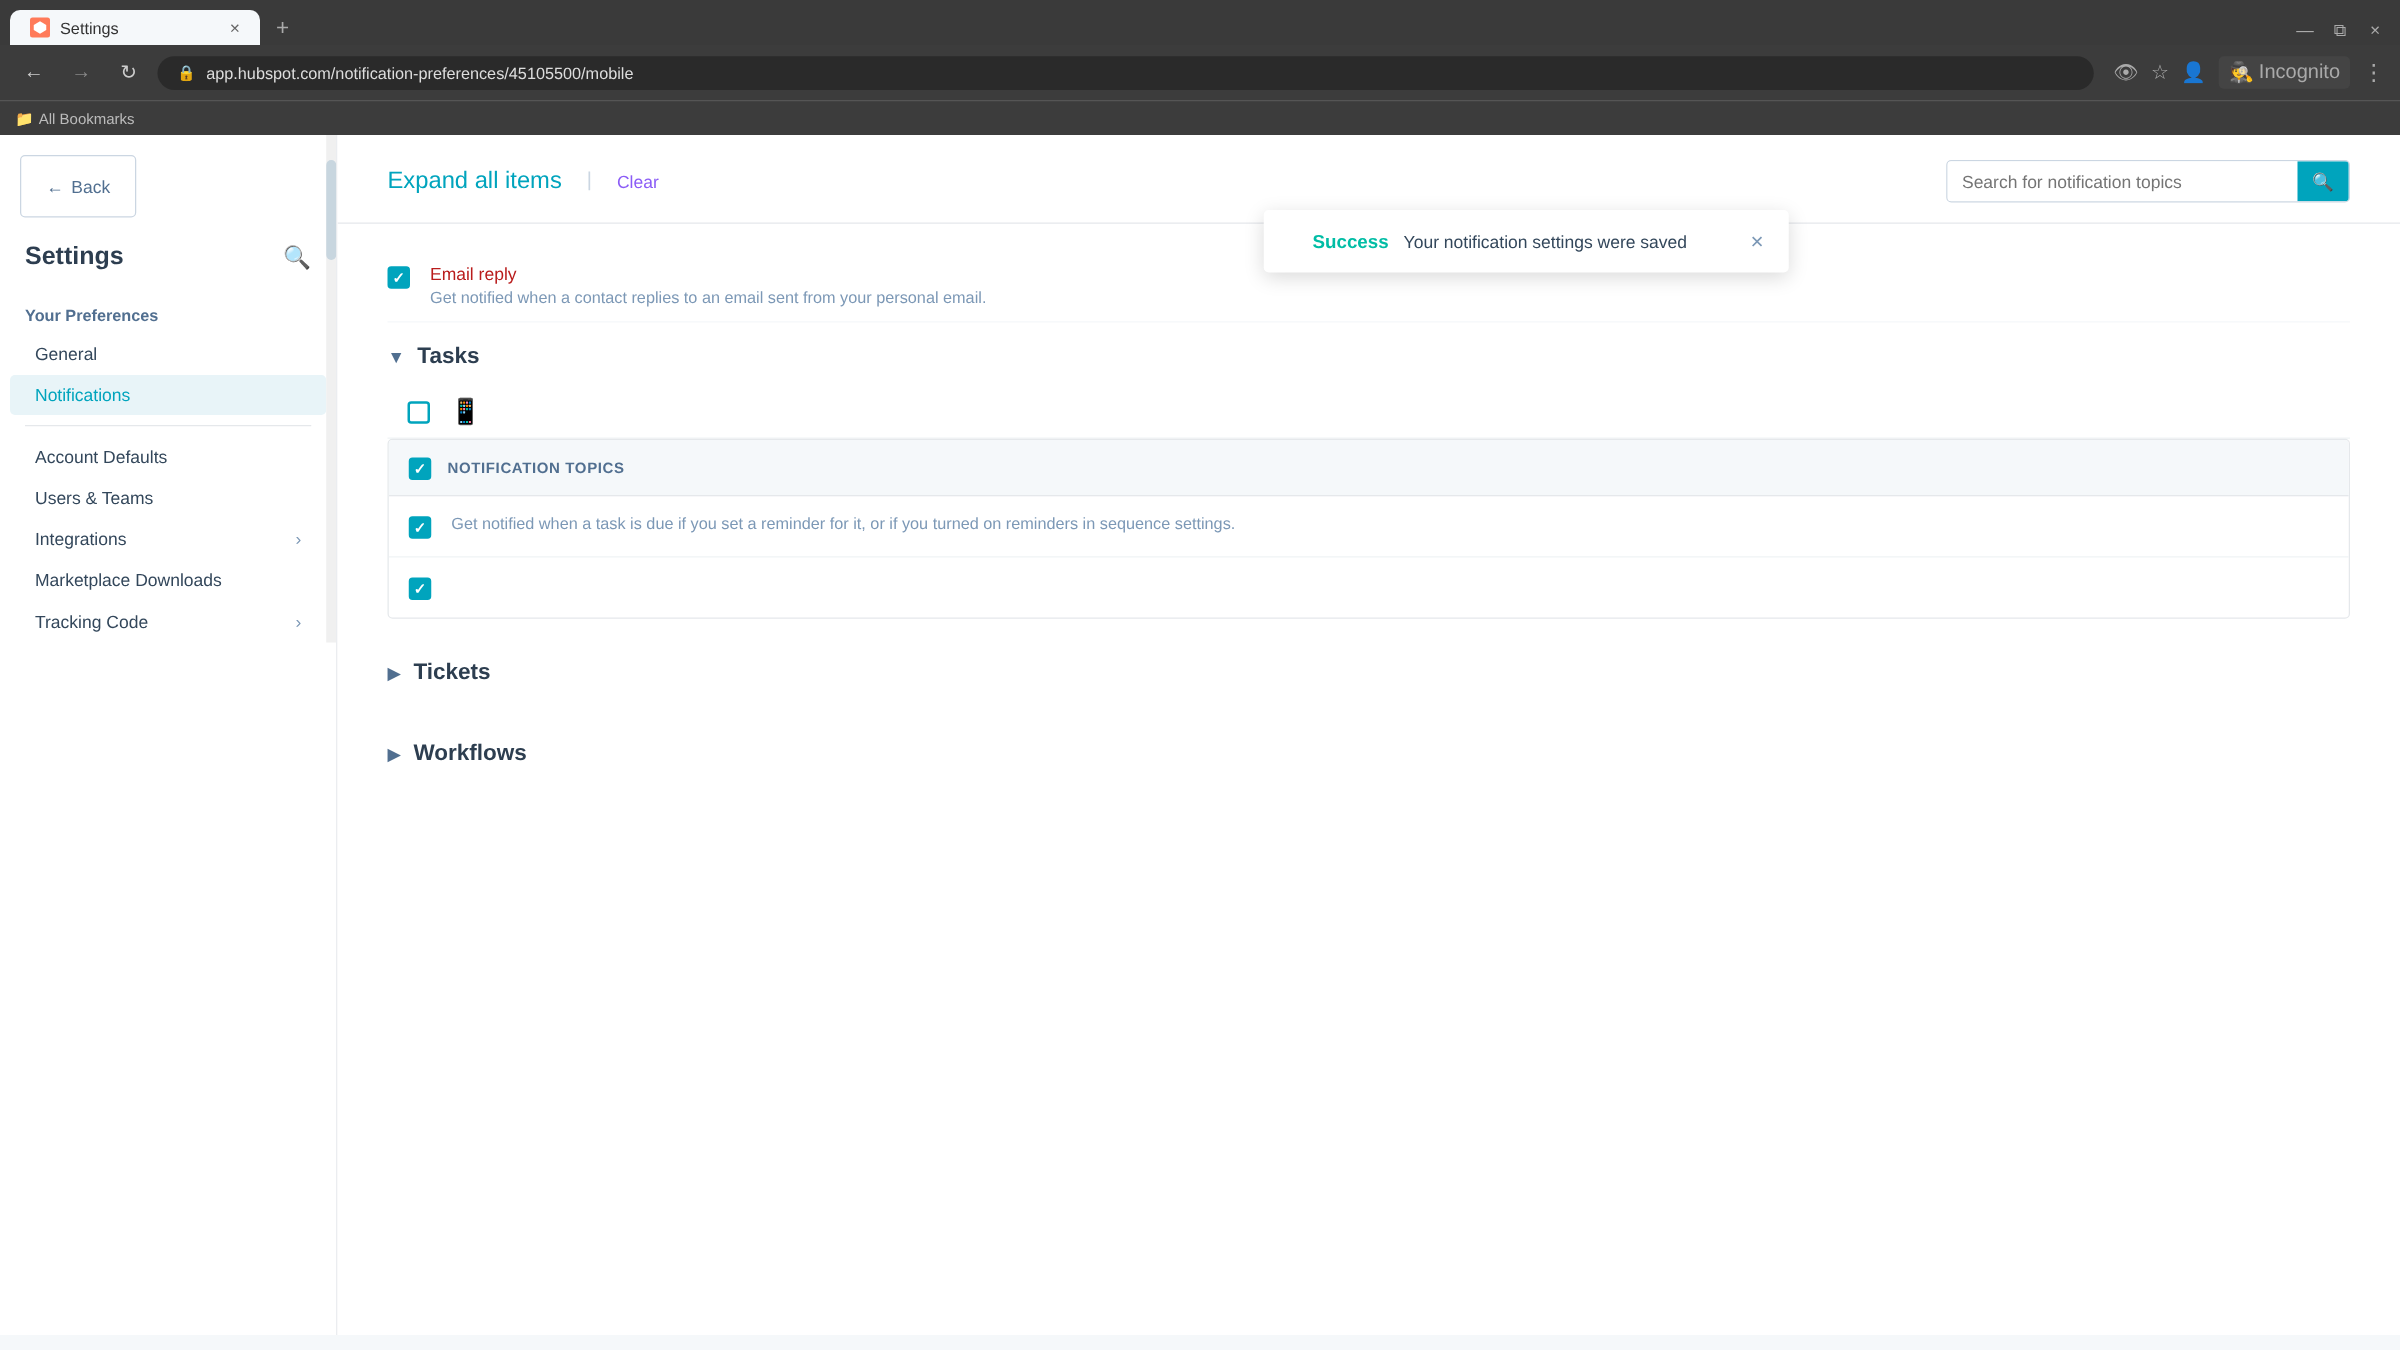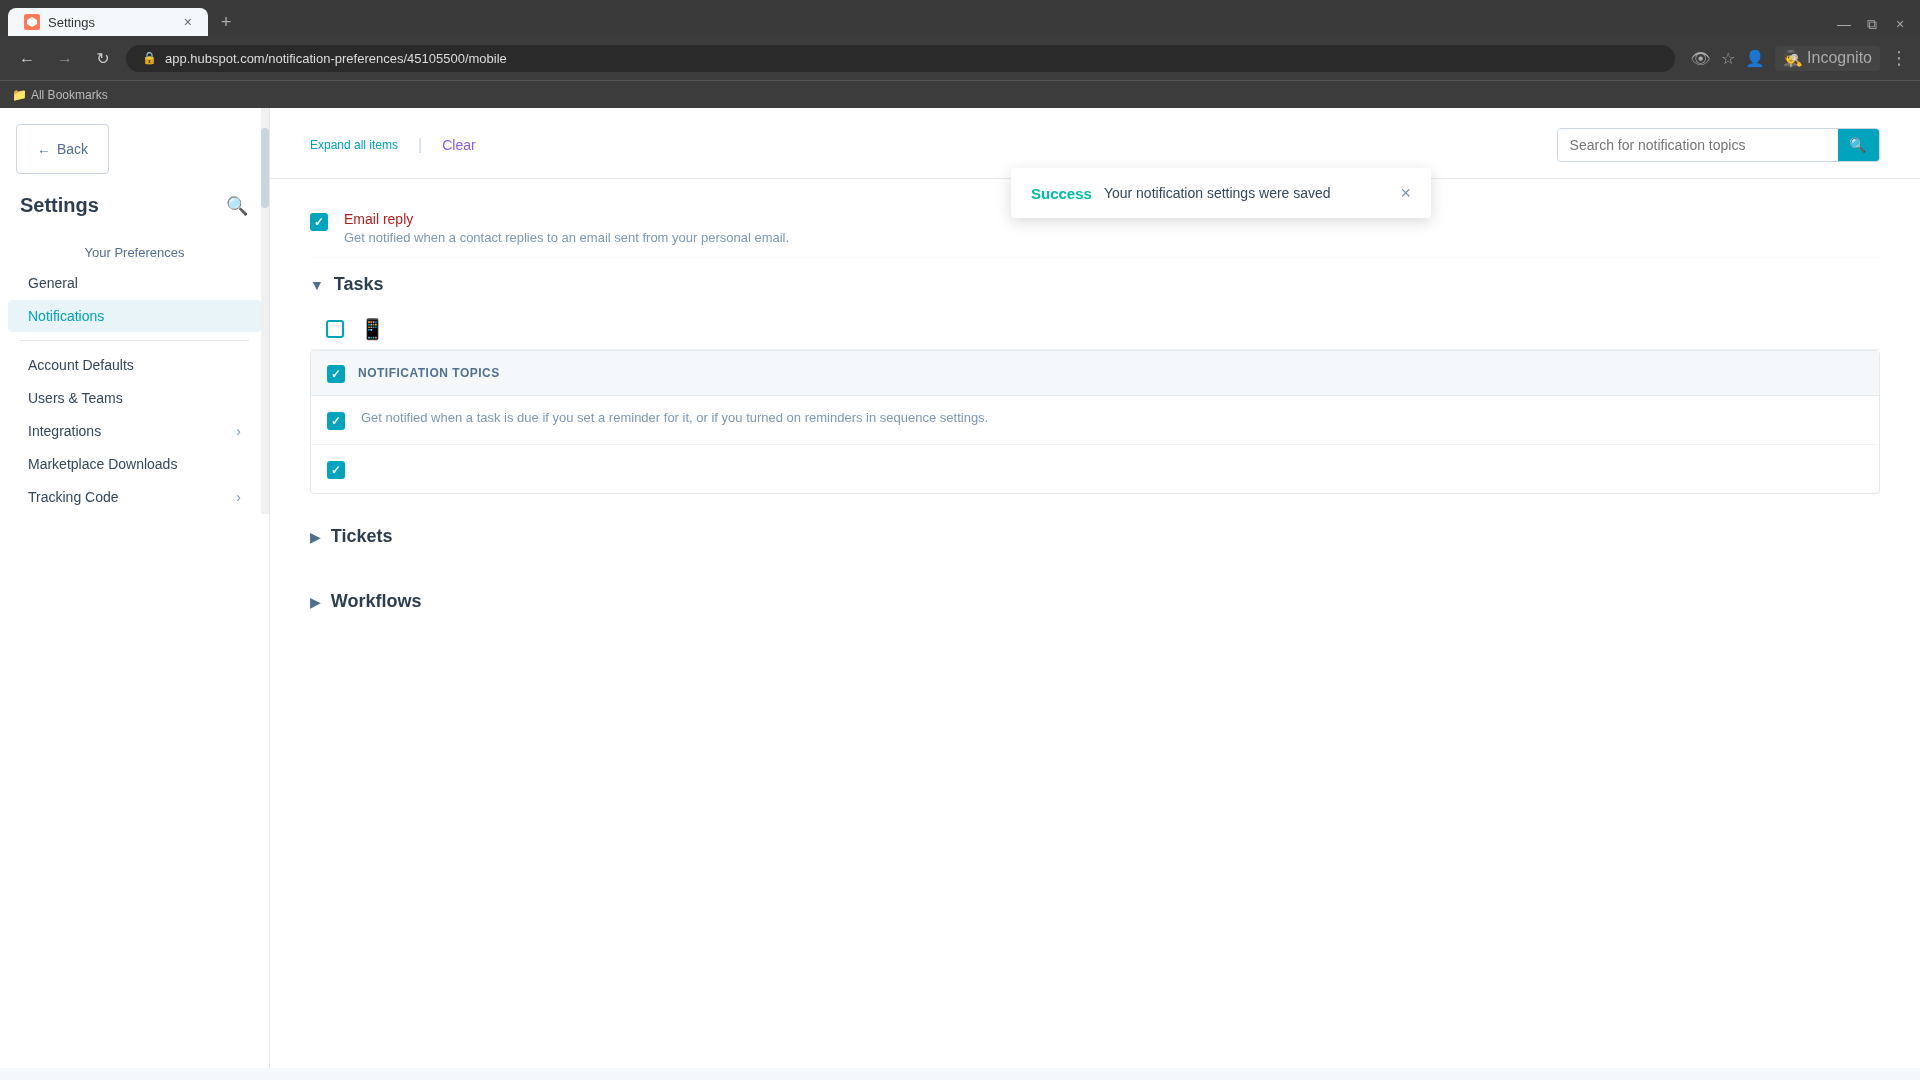--- a/index.html
+++ b/index.html
@@ -141,25 +141,24 @@
       font-weight: 600;
       color: #2d3e50;
     }
     .sidebar-search-icon {
       color: #516f90;
       font-size: 18px;
       cursor: pointer;
     }
     .sidebar-section-label {
       font-size: 13px;
-      font-weight: 400;
+      font-weight: 700;
       color: #516f90;
       padding: 12px 20px 6px;
       text-transform: none;
-      text-align: center;
     }
     .sidebar-item {
       display: flex;
       align-items: center;
       padding: 8px 20px;
       font-size: 14px;
       color: #33475b;
       cursor: pointer;
       border-radius: 4px;
       margin: 1px 8px;
@@ -192,21 +191,21 @@
       align-items: center;
       gap: 20px;
       border-bottom: 1px solid #e5e8eb;
       position: sticky;
       top: 0;
       background: #fff;
       z-index: 10;
     }
     .expand-all-btn {
       color: #00a4bd;
-      font-size: 12px;
+      font-size: 19px;
       cursor: pointer;
       padding-bottom: 16px;
     }
     .separator { color: #cbd6e2; padding-bottom: 16px; }
     .clear-btn {
       color: #8b5cf6;
       font-size: 14px;
       cursor: pointer;
       padding-bottom: 16px;
     }
@@ -249,20 +248,21 @@
       display: flex;
       align-items: center;
       gap: 12px;
       z-index: 1000;
       min-width: 420px;
     }
     .toast-success-label {
       font-weight: 700;
       color: #00bda5;
       font-size: 15px;
+      margin-left: 19px;
     }
     .toast-message {
       color: #33475b;
       font-size: 14px;
     }
     .toast-close {
       margin-left: auto;
       color: #7c98b6;
       cursor: pointer;
       font-size: 18px;

